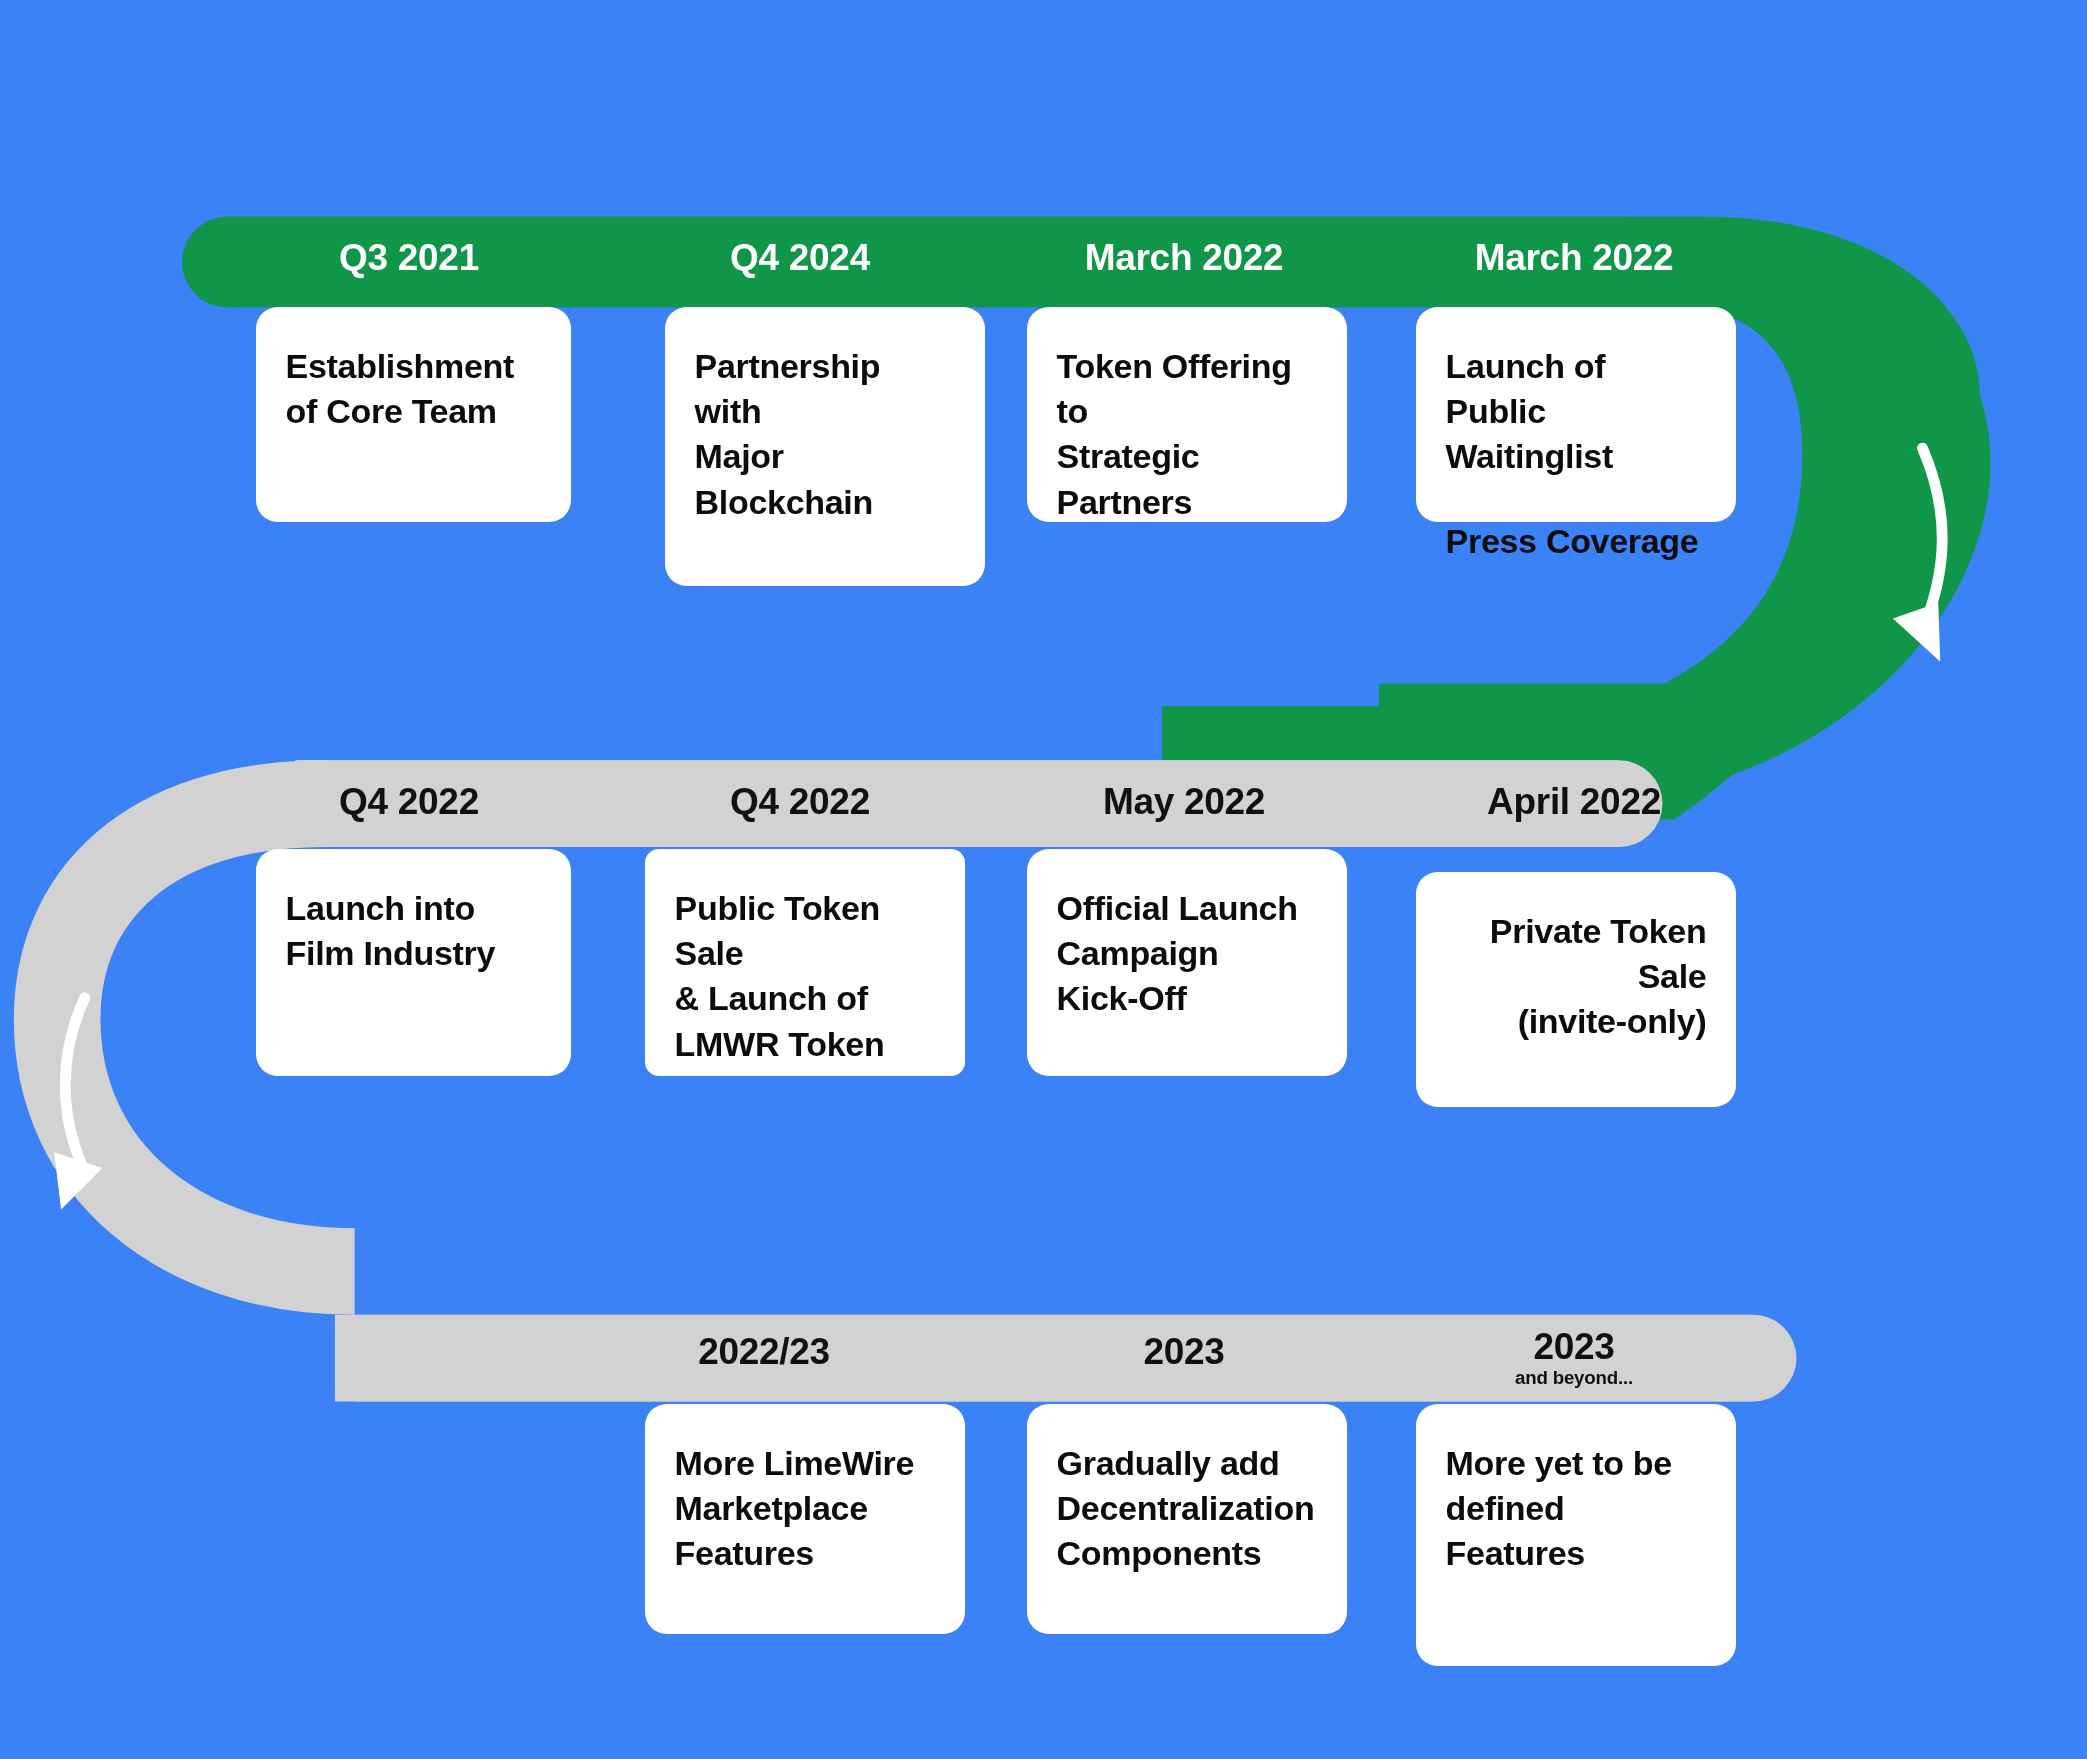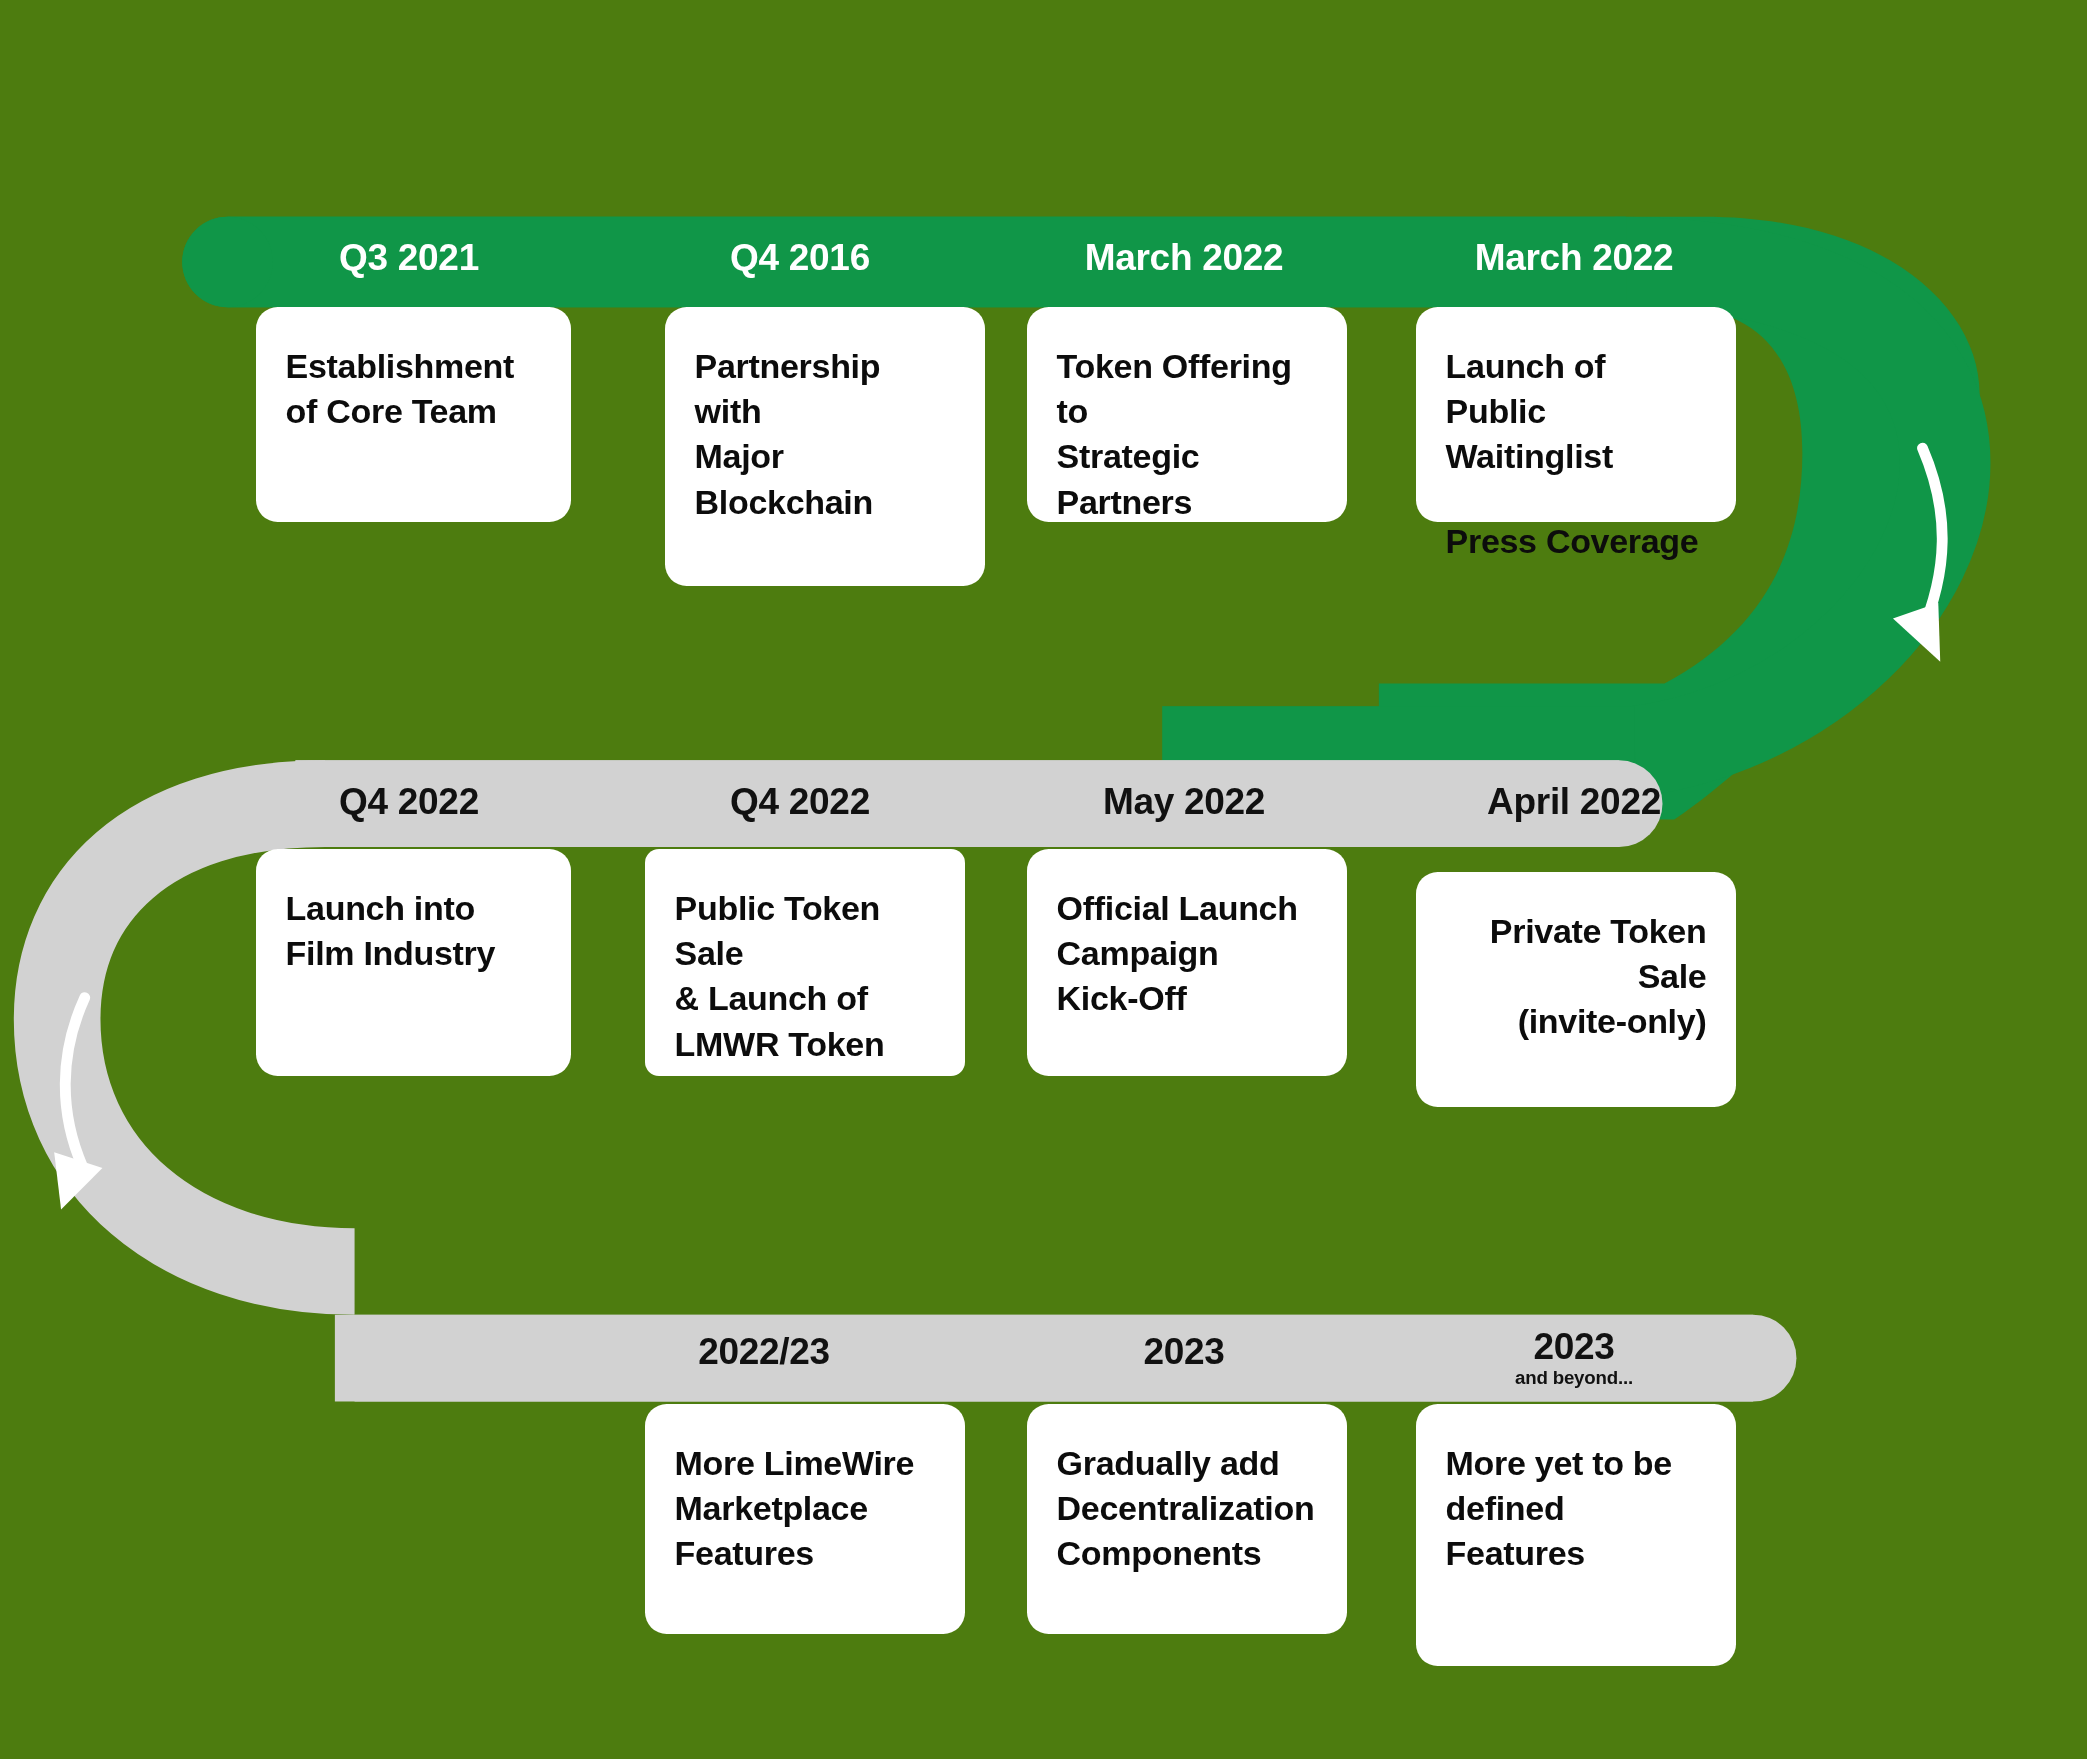--- a/index.html
+++ b/index.html
@@ -4,21 +4,21 @@
 <style>
   html, body {
     margin: 0;
     padding: 0;
     background: #eff0f2;
   }
   #root {
     position: relative;
     width: 2087px;
     height: 1759px;
-    background: #4d7c0f;
+    background: #3b82f6;
     font-family: "Liberation Sans", sans-serif;
     overflow: hidden;
   }
   #snake {
     position: absolute;
     left: 0;
     top: 0;
     width: 2087px;
     height: 1759px;
     pointer-events: none;
@@ -117,21 +117,21 @@
       <path d="M 86 1013
                C 60 1070 60 1130 84 1185" fill="none" stroke="#ffffff" stroke-width="11" stroke-linecap="round"></path>
       <path d="M 55 1170 L 62 1228 L 104 1186 Z" fill="#ffffff"></path>
     </g>
   </svg>
 
   <div class="bar-label green-row" style="left:249px; top:239px; width:320px;">
     <span>Q3 2021</span>
   </div>
   <div class="bar-label green-row" style="left:640px; top:239px; width:320px;">
-    <span>Q4 2016</span>
+    <span>Q4 2024</span>
   </div>
   <div class="bar-label green-row" style="left:1024px; top:239px; width:320px;">
     <span>March 2022</span>
   </div>
   <div class="bar-label green-row" style="left:1414px; top:239px; width:320px;">
     <span>March 2022</span>
   </div>
 
   <div class="card" style="left:256px; top:307px; width:315px; height:215px;">
     <p>Establishment

